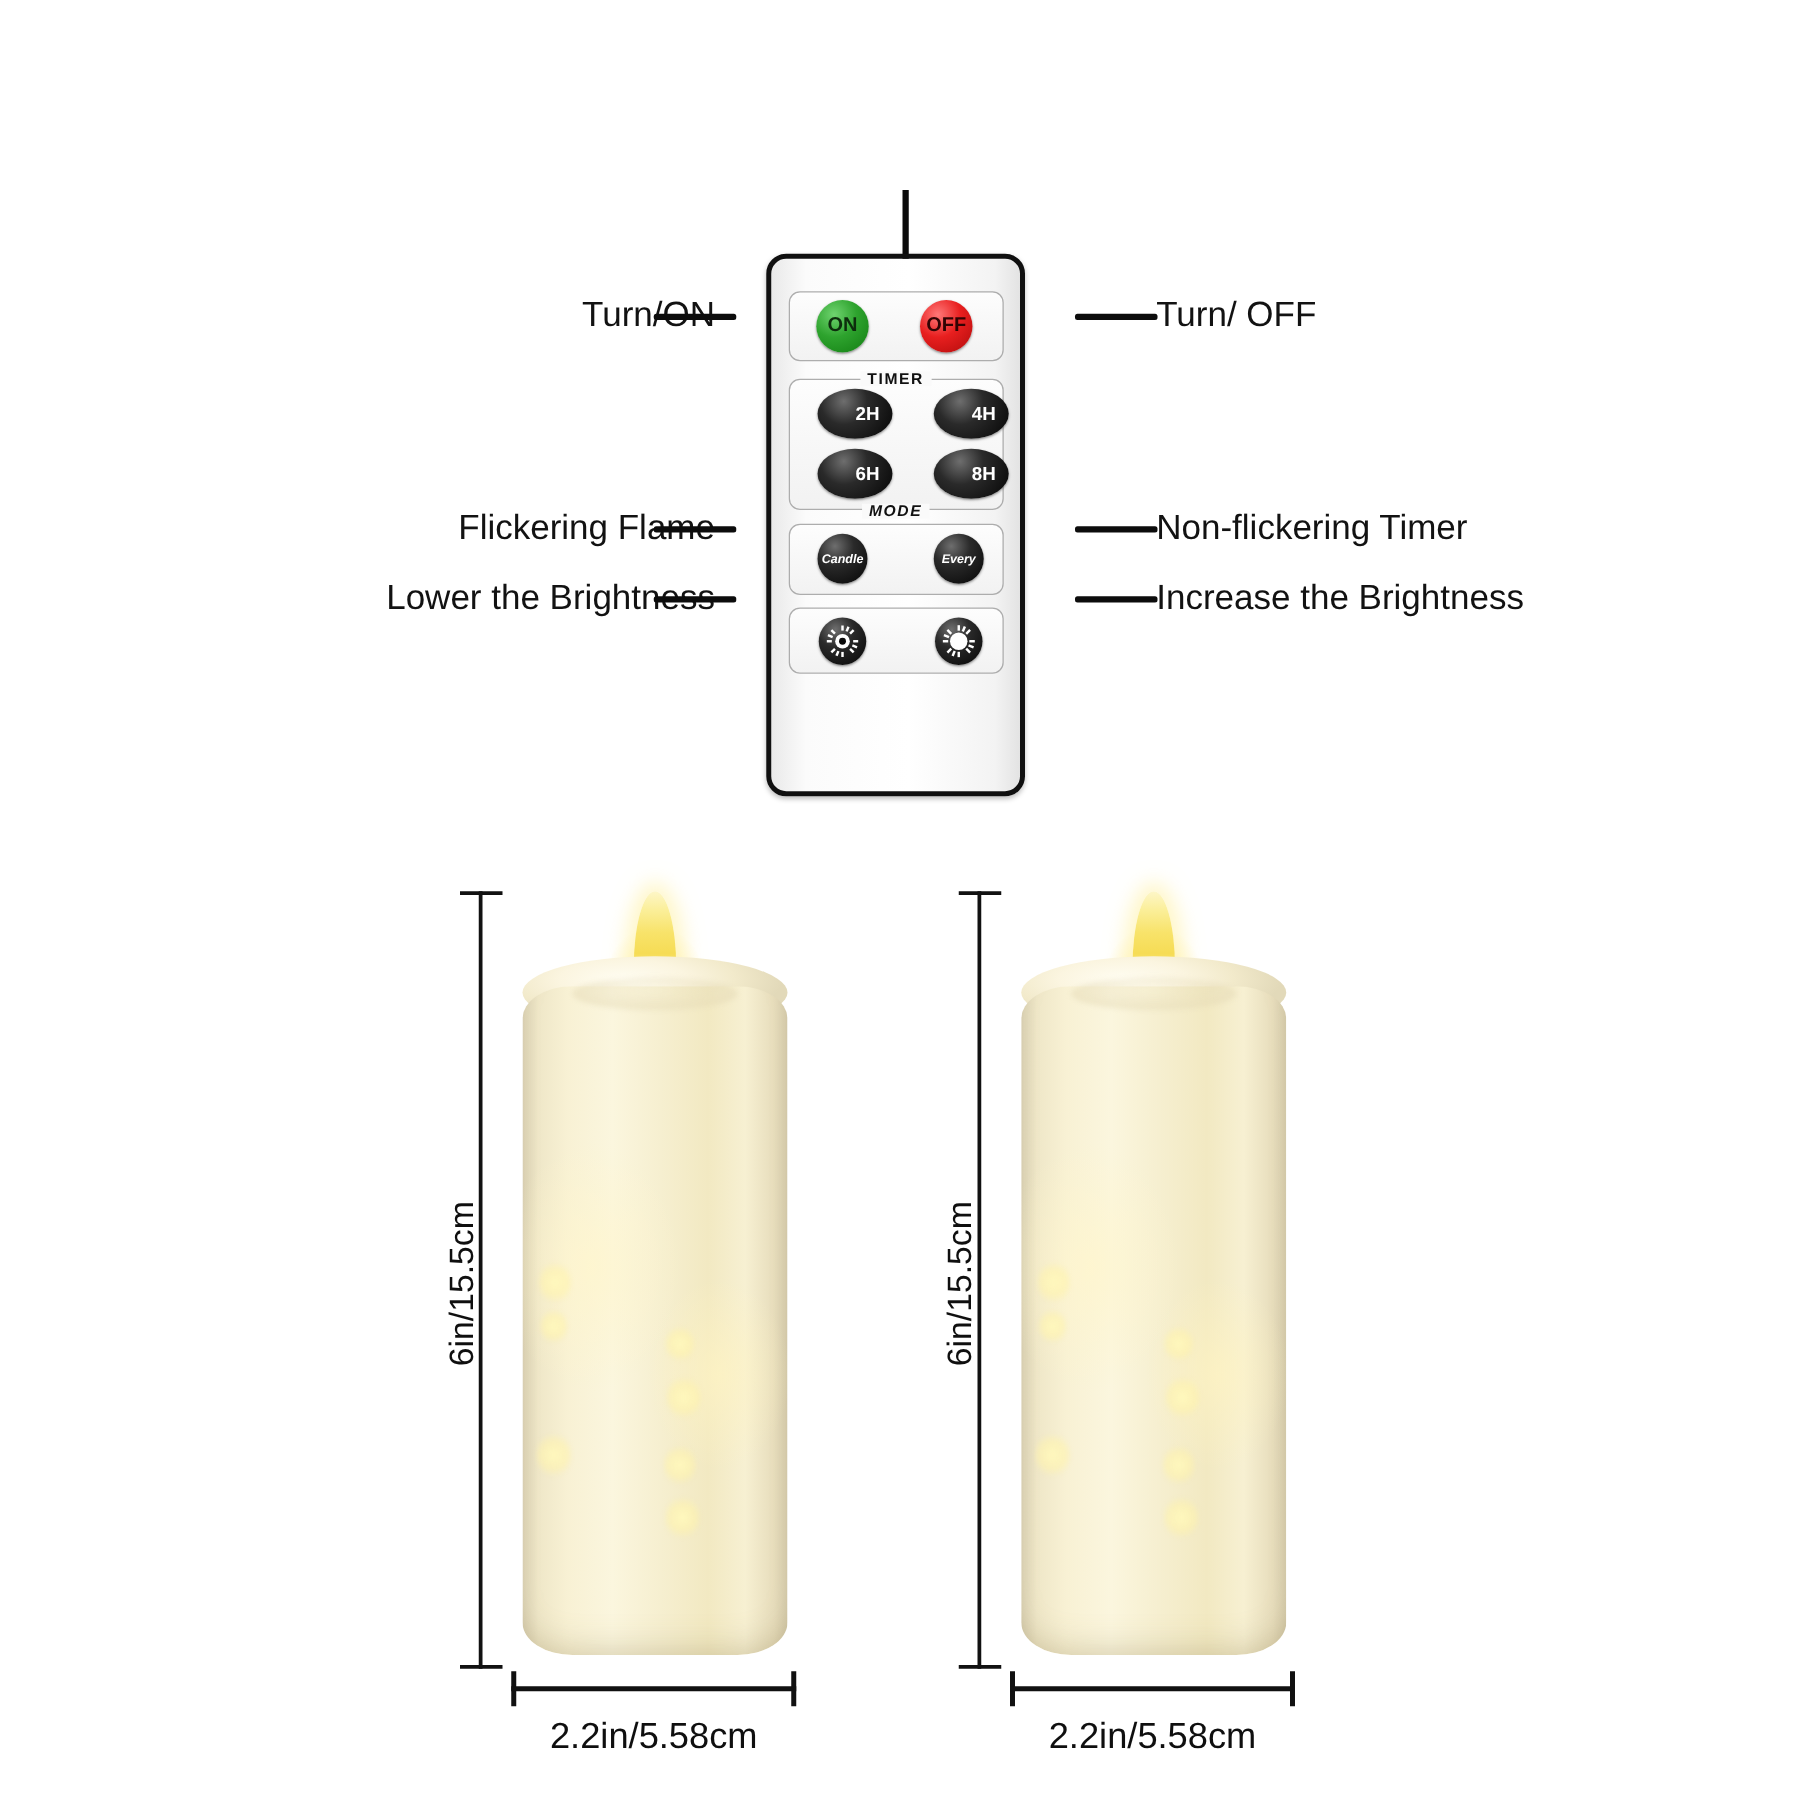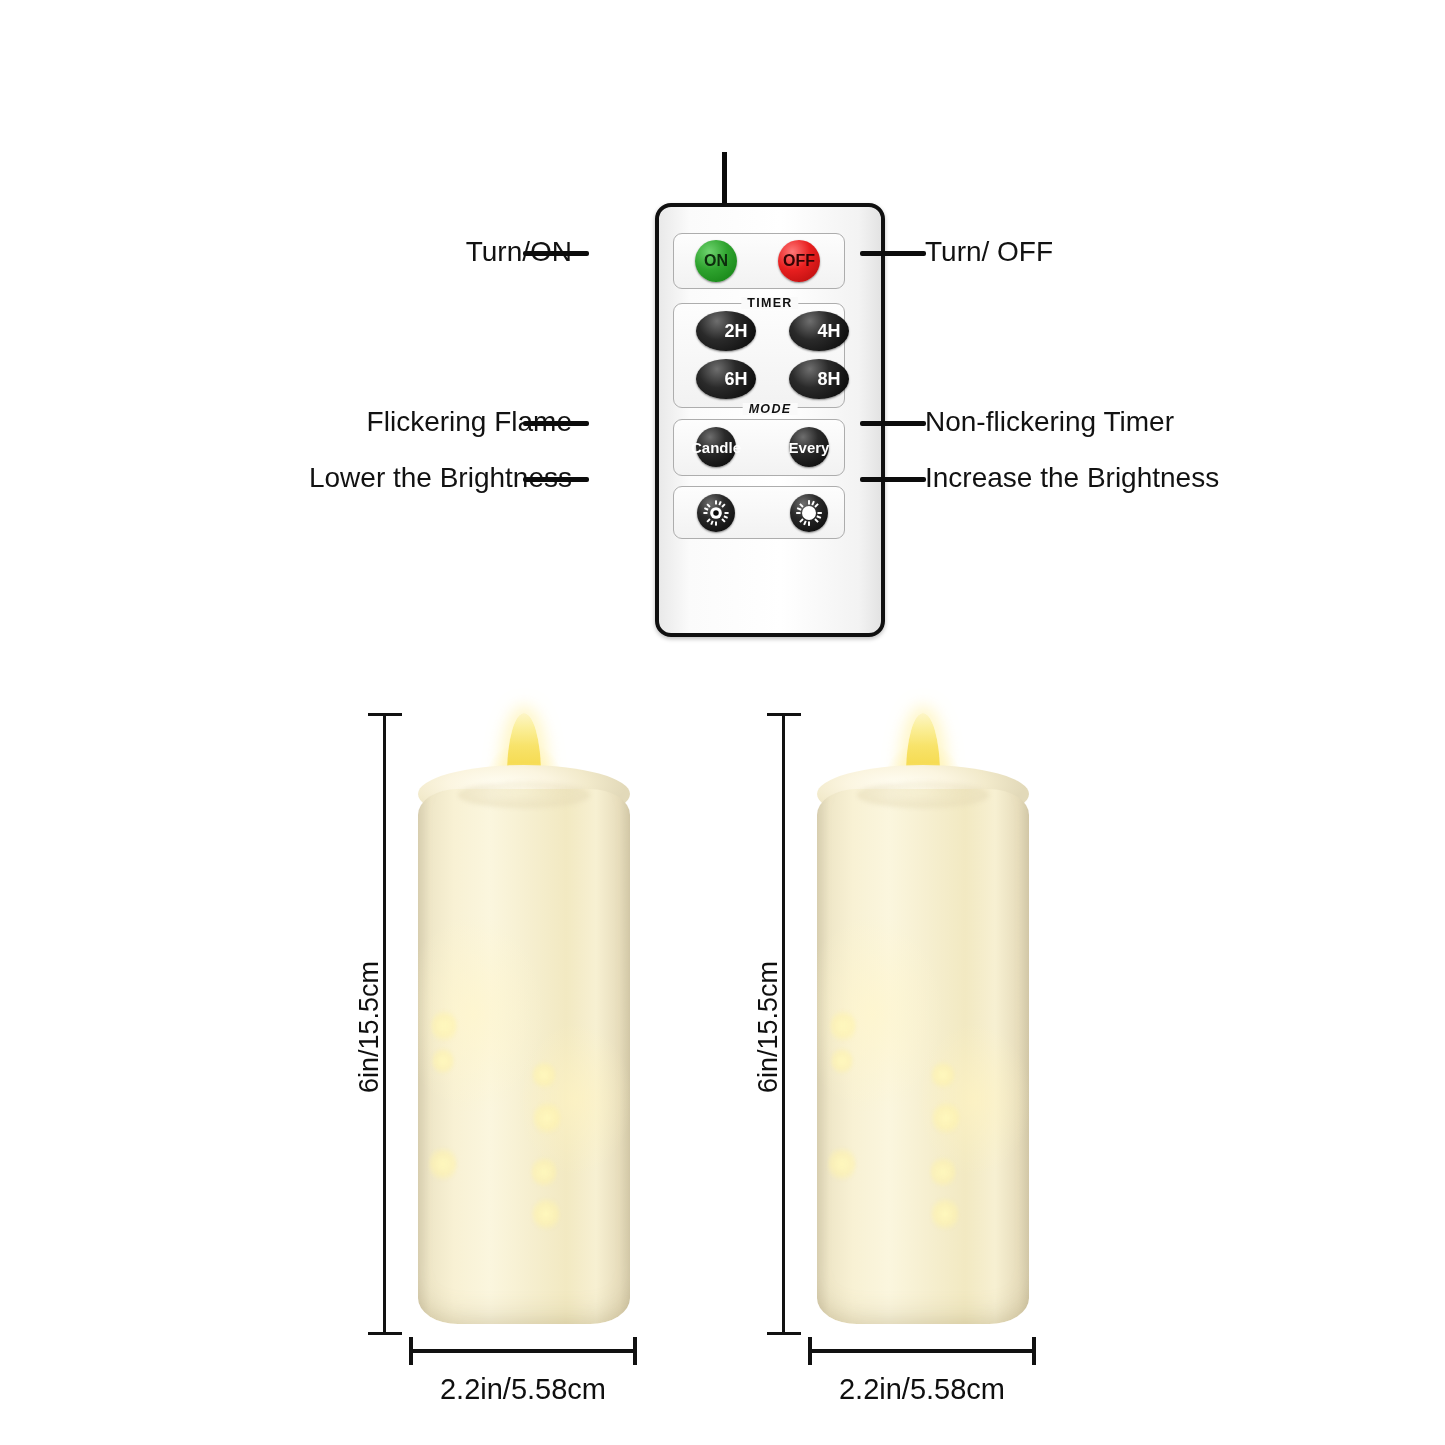--- a/index.html
+++ b/index.html
@@ -40,28 +40,27 @@
     width: 5px;
     height: 190px;
     background: linear-gradient(to bottom, #0b0b0b 0%, #0b0b0b 72%, rgba(20,20,20,0) 100%);
   }
 
   
   .remote {
     position: absolute;
     left: 613px;
     top: 203px;
-    width: 230px;
+    width: 207px;
     height: 434px;
     border-radius: 16px;
     background: linear-gradient(to right, #e9e9e9 0%, #fbfbfb 14%, #ffffff 55%, #f3f3f3 90%, #e3e3e3 100%);
     border: 4px solid #101010;
     box-sizing: border-box;
     box-shadow: 0 2px 4px rgba(0,0,0,0.25);
-    margin-left: 42px;
   }
   .panel {
     position: absolute;
     left: 14px;
     width: 172px;
     border: 1.6px solid #adadad;
     border-radius: 9px;
     box-sizing: border-box;
     background: linear-gradient(to bottom, #fdfdfd, #f2f2f2);
   }
@@ -105,27 +104,27 @@
     color: #0d2d0d;
   }
   .btn-off {
     left: 119px; top: 33px;
     background: radial-gradient(circle at 34% 28%, #ff7878 0%, #e81f1f 44%, #b00b0b 100%);
     color: #320404;
   }
   .btn-dark {
     background: radial-gradient(circle at 35% 25%, #6e6e6e 0%, #2a2a2a 38%, #050505 100%);
   }
-  .btn-timer { width: 40px; height: 40px; font-size: 18px; padding-left: 20px; }
+  .btn-timer { width: 40px; height: 40px; font-size: 15px; padding-left: 20px; }
   .btn-2h { left: 37px;  top: 104px; }
   .btn-4h { left: 130px; top: 104px; }
   .btn-6h { left: 37px;  top: 152px; }
   .btn-8h { left: 130px; top: 152px; }
 
-  .btn-mode { width: 40px; height: 40px; font-size: 15px; }
+  .btn-mode { width: 40px; height: 40px; font-size: 10px; font-style: italic; }
   .btn-candle { left: 37px;  top: 220px; }
   .btn-light  { left: 130px; top: 220px; }
 
   .btn-bright { width: 38px; height: 38px; }
   .btn-dim-down { left: 38px;  top: 287px; }
   .btn-dim-up   { left: 131px; top: 287px; }
   .btn-bright svg { width: 26px; height: 26px; display: block; }
 
   
   .callout {

